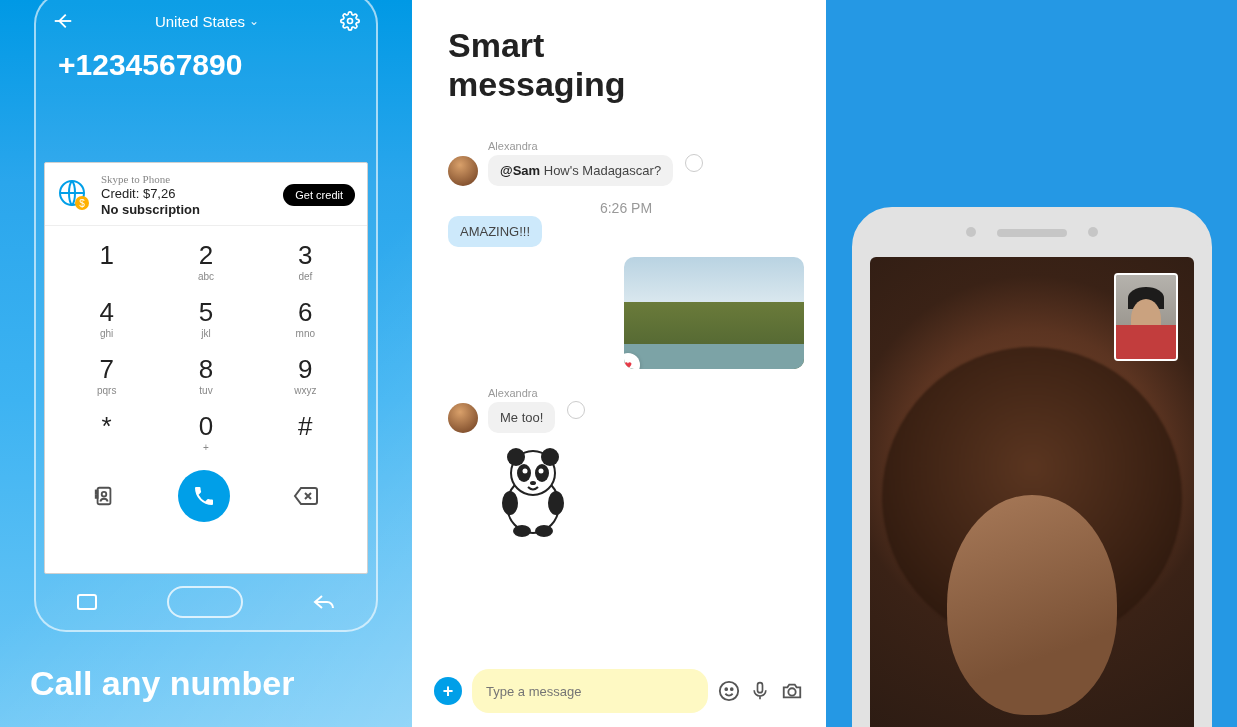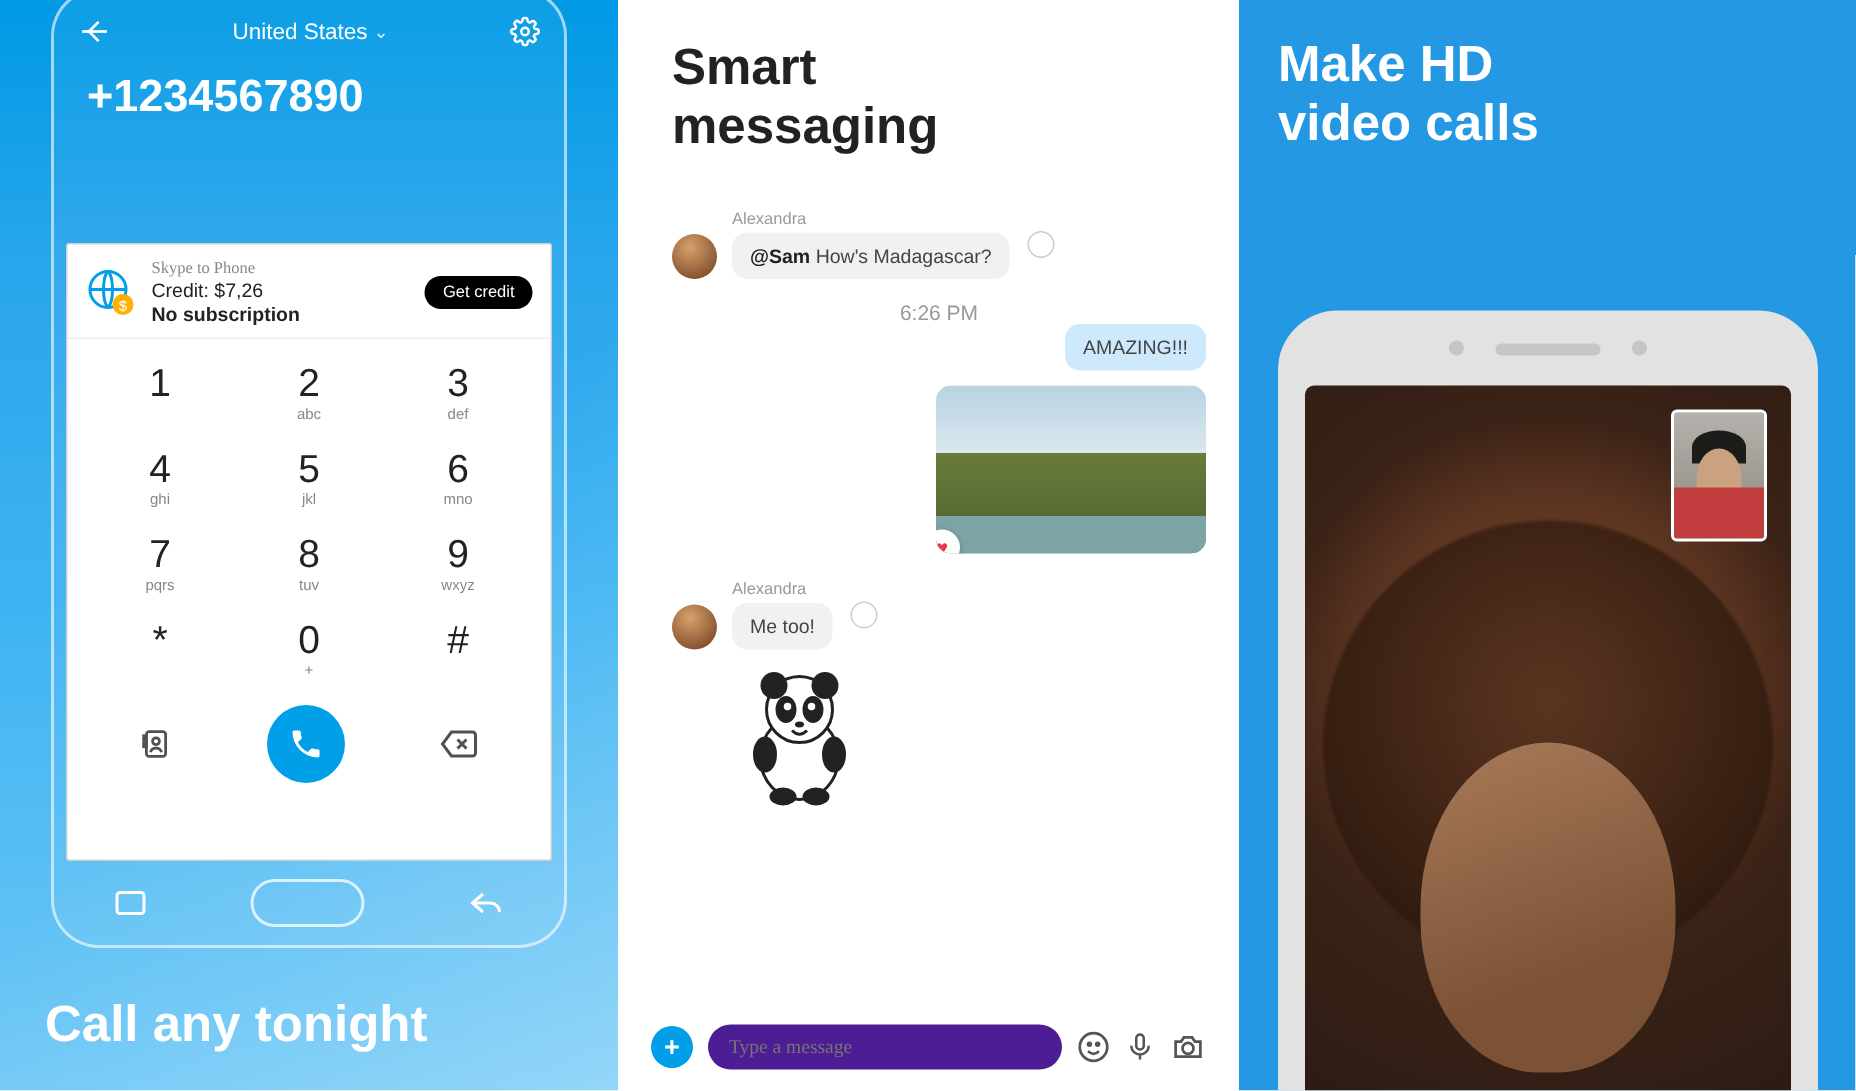--- a/index.html
+++ b/index.html
@@ -166,21 +166,21 @@
   .chat {
     position: absolute;
     top: 140px;
     left: 36px;
     right: 22px;
     bottom: 60px;
     font-size: 13px;
     color:#444;
   }
   .msg { display:flex; gap:10px; margin-bottom:10px;}
-  .msg.right { justify-content: flex-end; }
+  .msg.right { justify-content: flex-start; }
   .avatar {
     width:30px;height:30px;border-radius:50%;
     flex-shrink:0;
     margin-top: 16px;
   }
   .bubble {
     background:#f1f1f1;
     border-radius:10px;
     padding:8px 12px;
     max-width: 220px;
@@ -225,22 +225,22 @@
   .composer {
     position:absolute;
     left:22px;right:22px;bottom:14px;
     display:flex;align-items:center;gap:10px;
   }
   .composeradd{
     width:28px;height:28px;border-radius:50%;background:#009fe8;color:#fff;
     display:flex;align-items:center;justify-content:center;font-size:18px;font-weight:700;
   }
   .composerinput{
-    flex:1;height:30px;border-radius:17px;background:#4c1d95;border:none;
-    padding:0 14px;font-size:13px;color:#888;font-family:Liberation Serif, serif;
+    flex:1;height:44px;border-radius:17px;background:#fef9c3;border:none;
+    padding:0 14px;font-size:13px;color:#888;
   }
 
   
   .panel3 {
     width: 411px;
     background:#2598e4;
     position:relative;
   }
   .panel3 h2{
     color:#fff;font-size:34px;font-weight:700;
@@ -428,21 +428,21 @@
       <span class="homebtn"></span>
       <span>
         <svg width="24" height="18" viewBox="0 0 24 18" fill="none" stroke="#fff" stroke-width="2">
             <path d="M10 3L3 9l7 6"></path>
             <path d="M3 9h12a6 6 0 016 6"></path>
           </svg>
       </span>
     </div>
   </div>
 
-  <div class="caption">Call any tonight</div>
+  <div class="caption">Call any number</div>
 </div>
 
 <div class="panel panel2">
   <h2>Smart<br>messaging</h2>
 
   <div class="chat">
 
     <div class="msg">
       <span class="avatar" style="background:radial-gradient(circle at 40% 30%,#d9a06a,#6b3b1e)"></span>
       <div>
@@ -521,21 +521,20 @@
     <span>
       <svg width="24" height="22" viewBox="0 0 24 24" fill="none" stroke="#555" stroke-width="2">
           <path d="M3 8h4l2-3h6l2 3h4v11H3z"></path>
           <circle cx="12" cy="13" r="4"></circle>
         </svg>
     </span>
   </div>
 </div>
 
 <div class="panel panel3">
-  <h2>Make HD<br>video calls</h2>
 
   <div class="phone2">
     <div class="cam"></div>
     <div class="speaker"></div>
     <div class="cam2"></div>
 
     <div class="videocall">
       <div class="hair"></div>
       <div class="face"></div>
 

